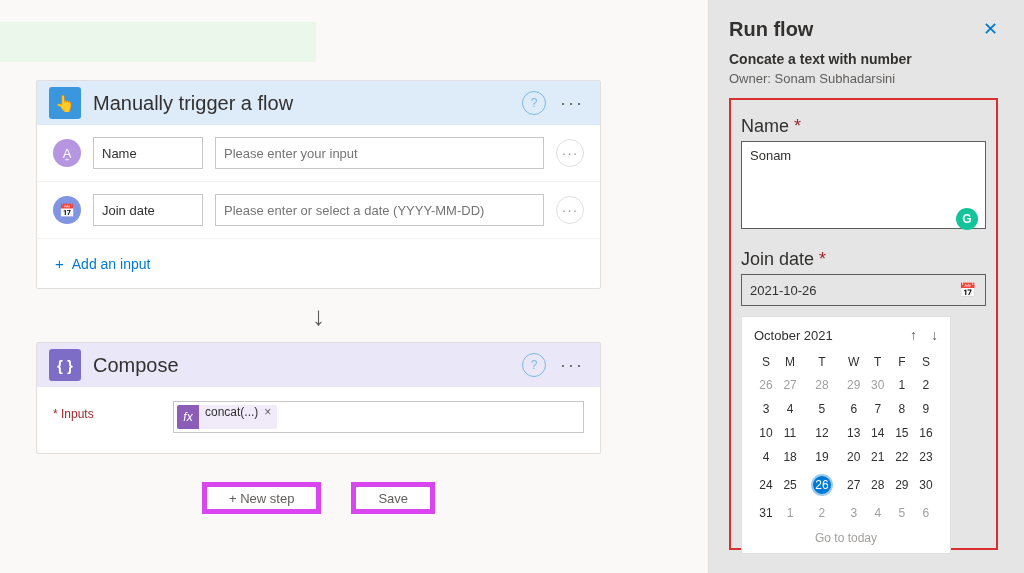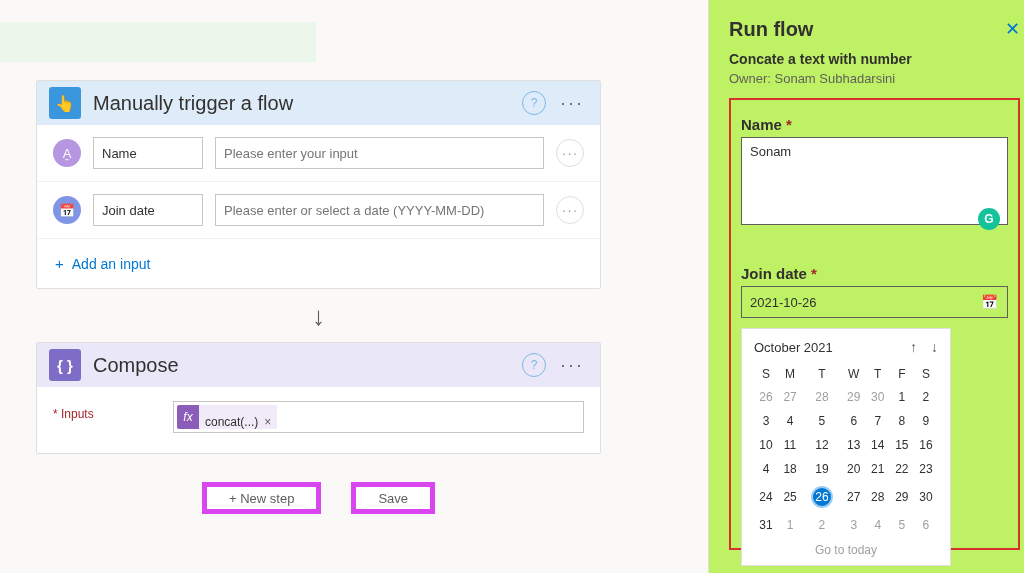--- a/index.html
+++ b/index.html
@@ -23,36 +23,36 @@
   .field-name { width:110px; height:32px; border:1px solid #c8c6c4; padding:0 8px; font-size:13px; color:#323130; }
   .field-val { flex:1; height:32px; border:1px solid #c8c6c4; padding:0 8px; font-size:13px; color:#605e5c; }
   .row-more { width:28px; height:28px; border:1px solid #e1dfdd; border-radius:50%; display:flex; align-items:center; justify-content:center; color:#a19f9d; cursor:pointer; font-size:14px; letter-spacing:1px; }
   .add-input { padding:16px 18px; color:#0078d4; font-size:14px; cursor:pointer; }
   .add-input span.plus { margin-right:8px; font-size:15px; }
   .arrow-down { text-align:center; padding:12px 0 10px; color:#605e5c; font-size:26px; }
   .compose-body { padding:14px 16px 20px; display:flex; align-items:flex-start; }
   .inputs-label { width:120px; font-size:12px; color:#a4262c; padding-top:6px; }
   .inputs-label::before { content:"* "; }
   .expr-box { flex:1; height:32px; border:1px solid #c8c6c4; display:flex; align-items:center; padding:3px; }
-  .pill { display:inline-flex; align-items:flex-end; background:#f1eaf8; border-radius:2px; height:24px; padding-right:6px; font-size:12px; color:#323130; }
+  .pill { display:inline-flex; align-items:flex-start; background:#f1eaf8; border-radius:2px; height:24px; padding-right:6px; font-size:12px; color:#323130; }
   .pill-fx { background:#8b5cb8; color:#fff; width:22px; height:24px; display:flex; align-items:center; justify-content:center; font-style:italic; margin-right:6px; font-size:12px; border-radius:2px 0 0 2px; }
   .pill-x { margin-left:6px; color:#605e5c; cursor:pointer; }
   .bottom-buttons { display:flex; justify-content:center; gap:30px; margin-top:28px; }
   .btn { height:32px; border:5px solid #d946ef; background:#fff; color:#605e5c; font-size:13px; cursor:pointer; padding:0 22px; }
 
   
-  .panel { position:absolute; right:0; top:0; width:316px; height:573px; background:#bef264; border-left:1px solid #e1dfdd; padding:18px 4px 0 20px; }
+  .panel { position:absolute; right:0; top:0; width:316px; height:573px; background:#e5e5e5; border-left:1px solid #e1dfdd; padding:18px 26px 0 20px; }
   .panel-head { display:flex; justify-content:space-between; align-items:flex-start; }
   .panel-title { font-size:20px; font-weight:600; color:#323130; }
   .close-x { color:#0078d4; font-size:18px; cursor:pointer; }
   .panel-sub { font-size:14px; font-weight:600; color:#323130; margin-top:10px; }
   .panel-owner { font-size:13px; color:#605e5c; margin-top:4px; }
 
   .form-area { border:2px solid #d92f2f; margin-top:12px; padding:10px 10px 30px 10px; height:452px; position:relative; }
-  .flabel { font-size:15px; color:#323130; margin:6px 0 4px;font-weight:bold; }
+  .flabel { font-size:18px; color:#323130; margin:6px 0 4px; }
   .flabel .req { color:#a4262c; }
   .name-box { width:100%; height:88px; border:1px solid #605e5c; padding:6px 8px; font-size:13px; color:#323130; resize:none; }
   .gram { position:absolute; right:18px; top:108px; width:22px; height:22px; background:#15c39a; border-radius:50%; display:flex; align-items:center; justify-content:center; color:#fff; font-size:12px; font-weight:bold; }
   .date-field { width:100%; height:32px; border:1px solid #605e5c; display:flex; align-items:center; padding:0 8px; font-size:13px; color:#323130; justify-content:space-between; margin-bottom:10px; }
   .cal-icon { color:#605e5c; font-size:14px; }
 
   .calendar { width:210px; border:1px solid #e1dfdd; background:#fff; padding:10px 12px 8px; }
   .cal-head { display:flex; align-items:center; justify-content:space-between; margin-bottom:8px; }
   .cal-month { font-size:13px; font-weight:400; color:#323130; }
   .cal-nav { display:flex; gap:14px; color:#605e5c; font-size:14px; }
@@ -131,21 +131,21 @@
     <div class="close-x">✕</div>
   </div>
   <div class="panel-sub">Concate a text with number</div>
   <div class="panel-owner">Owner: Sonam Subhadarsini</div>
 
   <div class="form-area">
     <div class="flabel"><span>Name</span> <span class="req">*</span></div>
     <textarea class="name-box" style="">Sonam</textarea>
     <div class="gram">G</div>
 
-    <div class="flabel" style="margin-top:36px"><span>Join date</span> <span class="req">*</span></div>
+    <div class="flabel" style="margin-top:16px"><span>Join date</span> <span class="req">*</span></div>
     <div class="date-field">
       <span>2021-10-26</span>
       <span class="cal-icon">📅</span>
     </div>
 
     <div class="calendar">
       <div class="cal-head">
         <div class="cal-month">October 2021</div>
         <div class="cal-nav">
           <span>↑</span>

